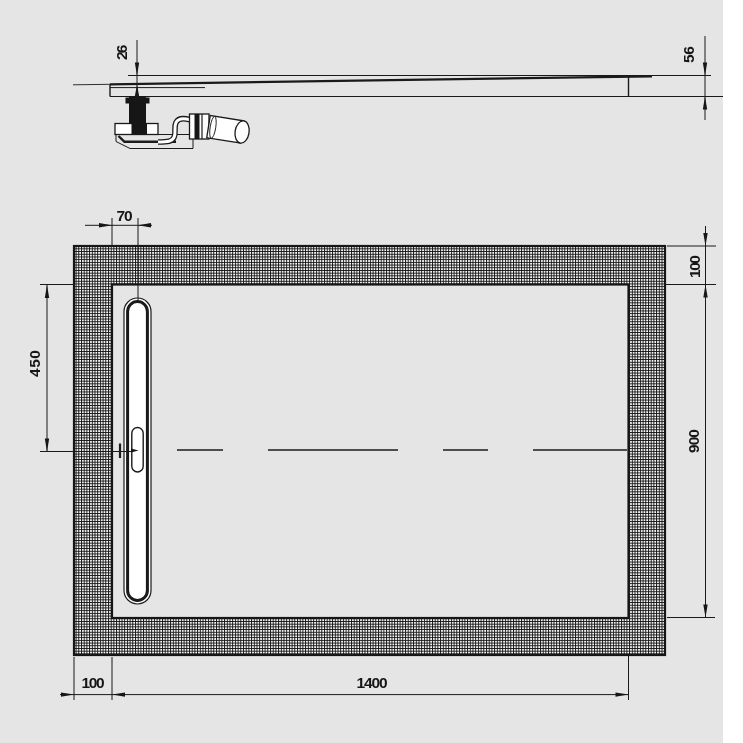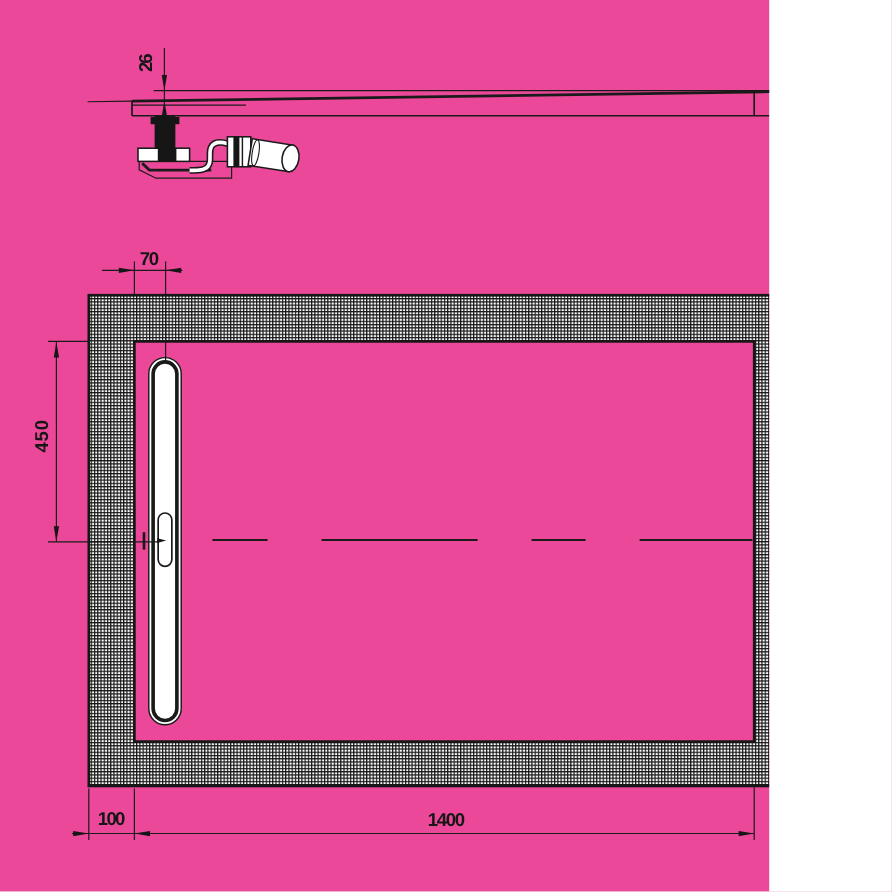--- a/index.html
+++ b/index.html
@@ -1,16 +1,16 @@
 <!DOCTYPE html>
 <html><head>
 <meta charset="utf-8">
 <style>
   html,body{margin:0;padding:0;background:#fff;}
-  .stage{width:641px;height:743px;background:#ec4899;position:relative;overflow:hidden;}
+  .stage{width:723px;height:743px;background:#e5e5e5;position:relative;overflow:hidden;}
   svg{display:block;}
   text{font-family:"Liberation Sans", sans-serif;font-weight:700;fill:#161616;}
 </style>
 </head>
 <body>
 
 <div class="stage">
 <svg width="743" height="743" viewBox="0 0 743 743">
   <defs>
     <pattern id="mesh" width="2.7" height="2.7" patternUnits="userSpaceOnUse">

